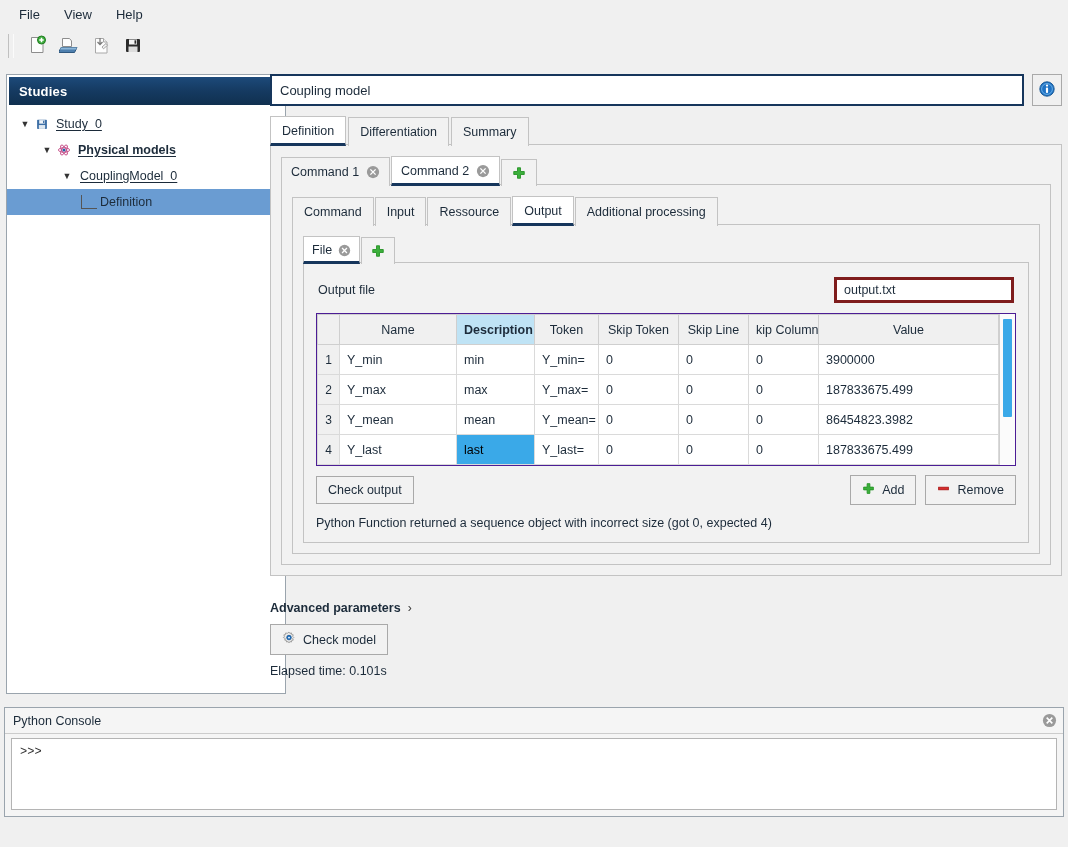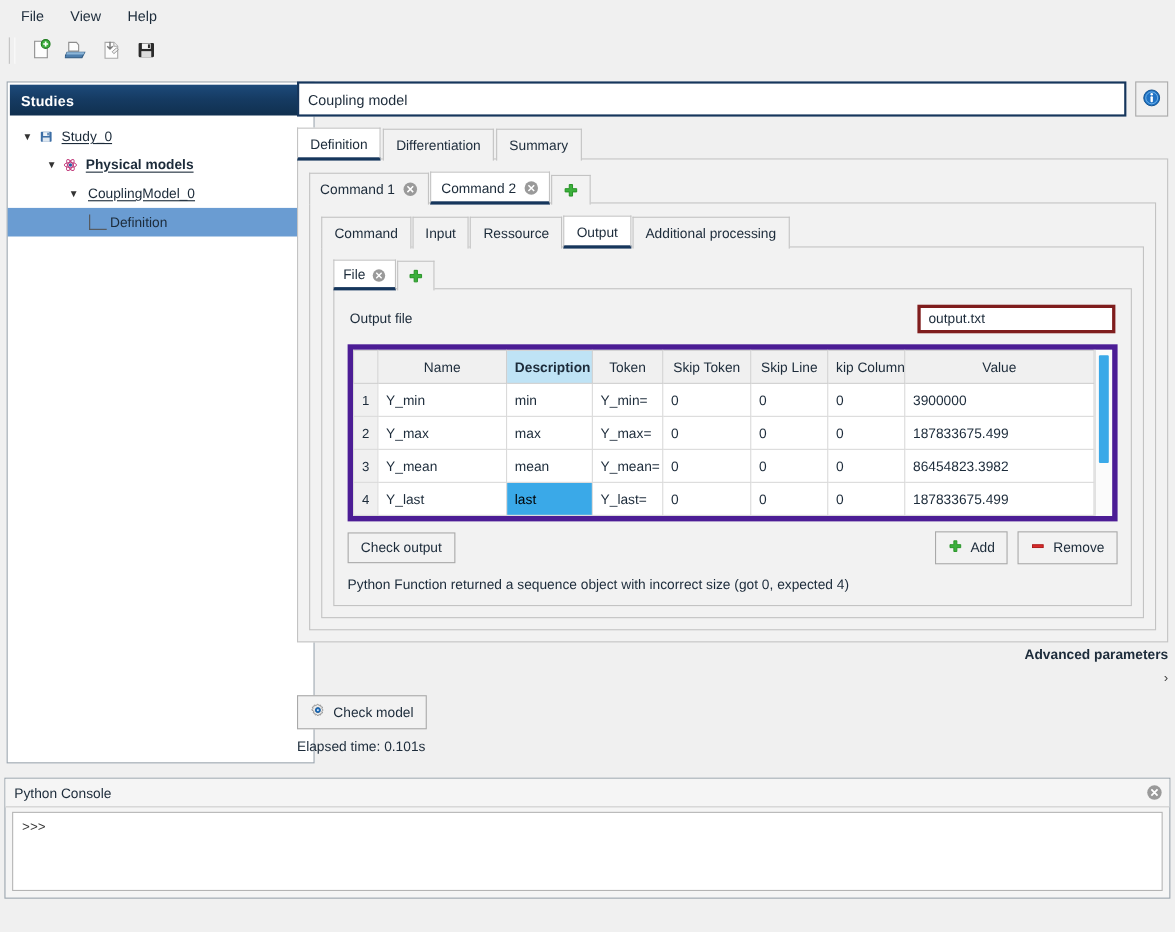--- a/index.html
+++ b/index.html
@@ -139,21 +139,21 @@
   .outfile-row { display: flex; align-items: center; margin: 4px 2px 10px; }
   .outfile-label { font-size: 12.5px; }
   .outfile-input {
     margin-left: auto; width: 180px; height: 26px; background: #ffffff;
     border: 3px solid #7f1d1d; display: flex; align-items: center; padding: 0 7px;
     font-size: 12.5px;
   }
 
   
   .tbl-wrap {
-    border: 5px solid #4c1d95; background: #ffffff; display: flex;
+    border: 1px solid #4c1d95; background: #ffffff; display: flex;
   }
   table.grid { border-collapse: collapse; width: 100%; table-layout: fixed; }
   table.grid th, table.grid td {
     border: 1px solid #dadada; font-size: 12.5px; font-weight: normal;
     height: 30px; padding: 0 7px; text-align: left; color: #1c2b3a;
     overflow: hidden; white-space: nowrap;
   }
   table.grid th { background: #f0f0f0; text-align: center; border-color:#cfcfcf; }
   table.grid th.hl { background: #bfe3f5; font-weight: bold; }
   table.grid td.rownum {
@@ -171,21 +171,21 @@
   .btn {
     background: #f2f2f2; border: 1px solid #a9a9a9;
     padding: 6px 11px; font-size: 12.5px; cursor: default;
     display: inline-flex; align-items: center; gap: 7px; color:#1c2b3a;
   }
   .spacer { flex: 1; }
   .gap8 { width: 9px; }
 
   .errmsg { margin-top: 11px; font-size: 12.5px; color: #1c2b3a; }
 
-  .advrow { margin-top: 4px; display: flex; align-items: flex-end; gap: 7px; font-weight: bold; font-size: 12.5px; flex-direction: column;}
+  .advrow { margin-top: 25px; display: flex; align-items: flex-start; gap: 7px; font-weight: bold; font-size: 12.5px;}
   .chev { font-size: 12px; font-weight: normal; color: #3b3b3b; }
   .checkmodel-row { margin-top: 9px; }
   .elapsed { margin-top: 9px; font-size: 12.5px; }
 
   
   .console {
     position: absolute; left: 4px; top: 707px; width: 1060px; height: 110px;
     background: #f5f5f5; border: 1px solid #9aa4ad;
   }
   .console-header {

